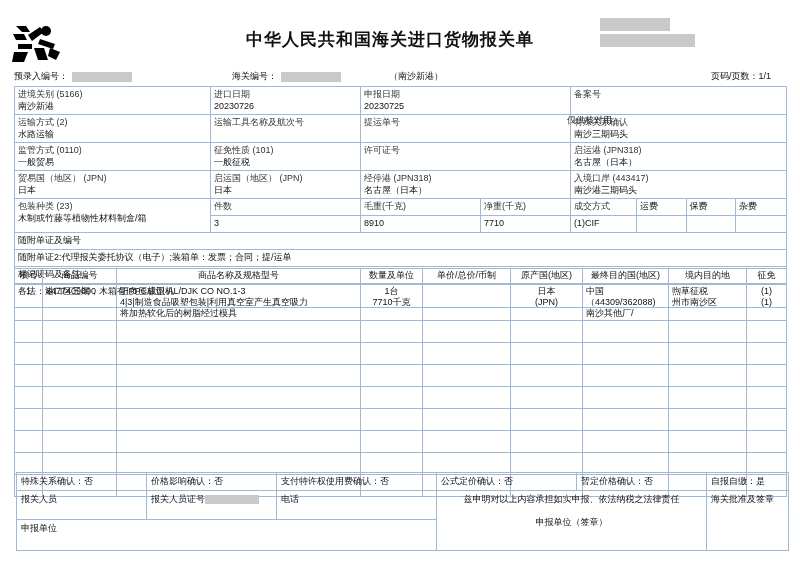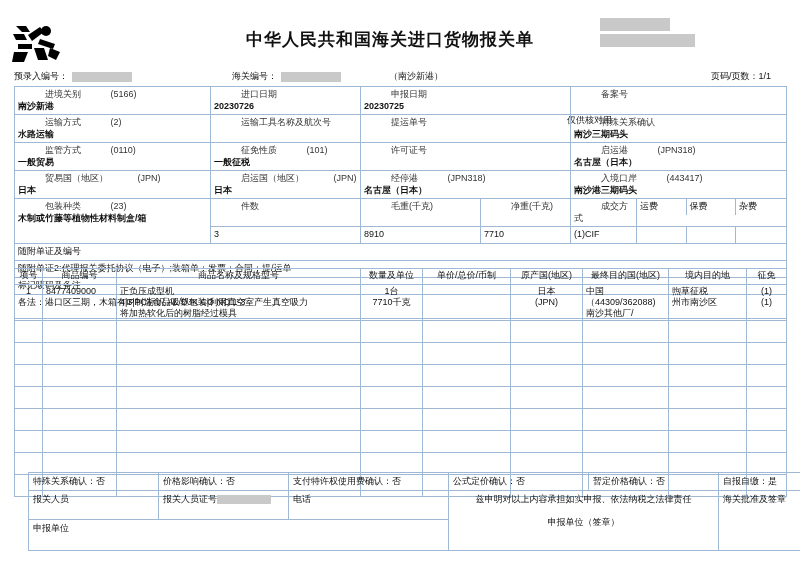--- a/index.html
+++ b/index.html
@@ -41,36 +41,36 @@
   table.g{border-collapse:collapse;width:772px;table-layout:fixed;}
   table.g td{
     border:1px solid #9fb8d4;
     vertical-align:top;
     padding:1px 3px 2px 3px;
     height:13px;
     font-size:9px;
     line-height:12px;
     color:#111;
   }
-  .lbl{color:#333;margin-left:27px;}
-  .val{display:block;font-weight:bold;}
+  .lbl{color:#333;}
+  .val{display:block;}
 
   
   .items{position:absolute;left:14px;top:268px;width:772px;}
   table.it{border-collapse:collapse;width:772px;table-layout:fixed;}
   table.it td,table.it th{
     border:1px solid #9fb8d4;font-size:9px;font-weight:normal;
     padding:1px 3px;vertical-align:top;line-height:11px;color:#111;
   }
   table.it th{height:13px;text-align:center;}
   .rowh{height:22px;}
   .blank td{height:19px;}
 
   
-  .bottom{position:absolute;left:28px;top:472px;width:772px;}
+  .bottom{position:absolute;left:16px;top:472px;width:772px;}
   table.bt{border-collapse:collapse;width:772px;table-layout:fixed;}
   table.bt td{border:1px solid #9fb8d4;font-size:9px;padding:2px 4px;vertical-align:top;color:#111;}
 
   
   .wm{
     position:absolute;left:270px;top:245px;width:420px;height:110px;
     pointer-events:none;
   }
   .wm .hex{position:absolute;left:0;top:0;}
   .wm .big{

